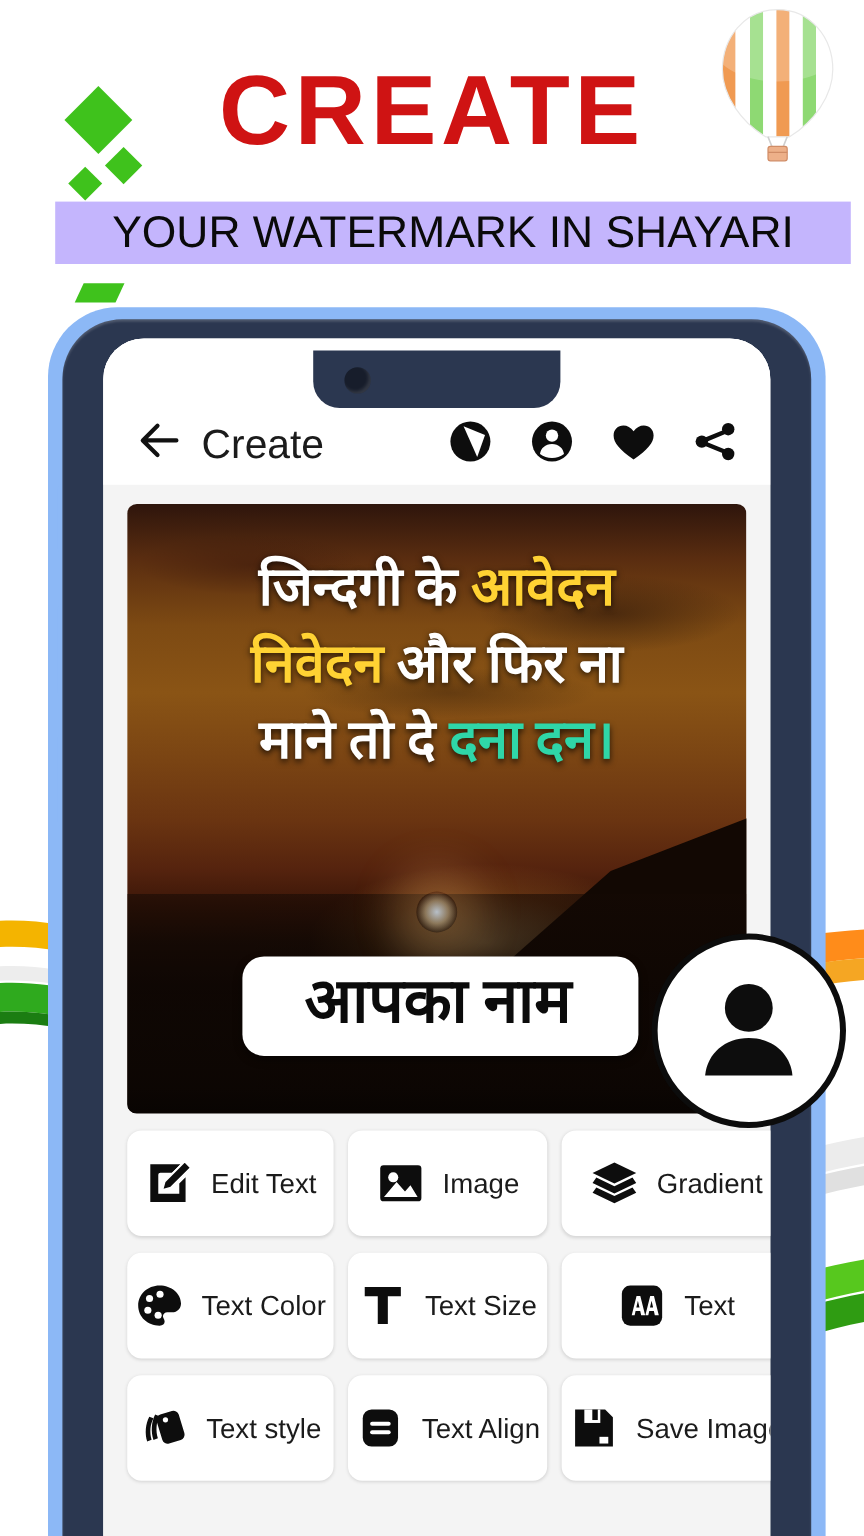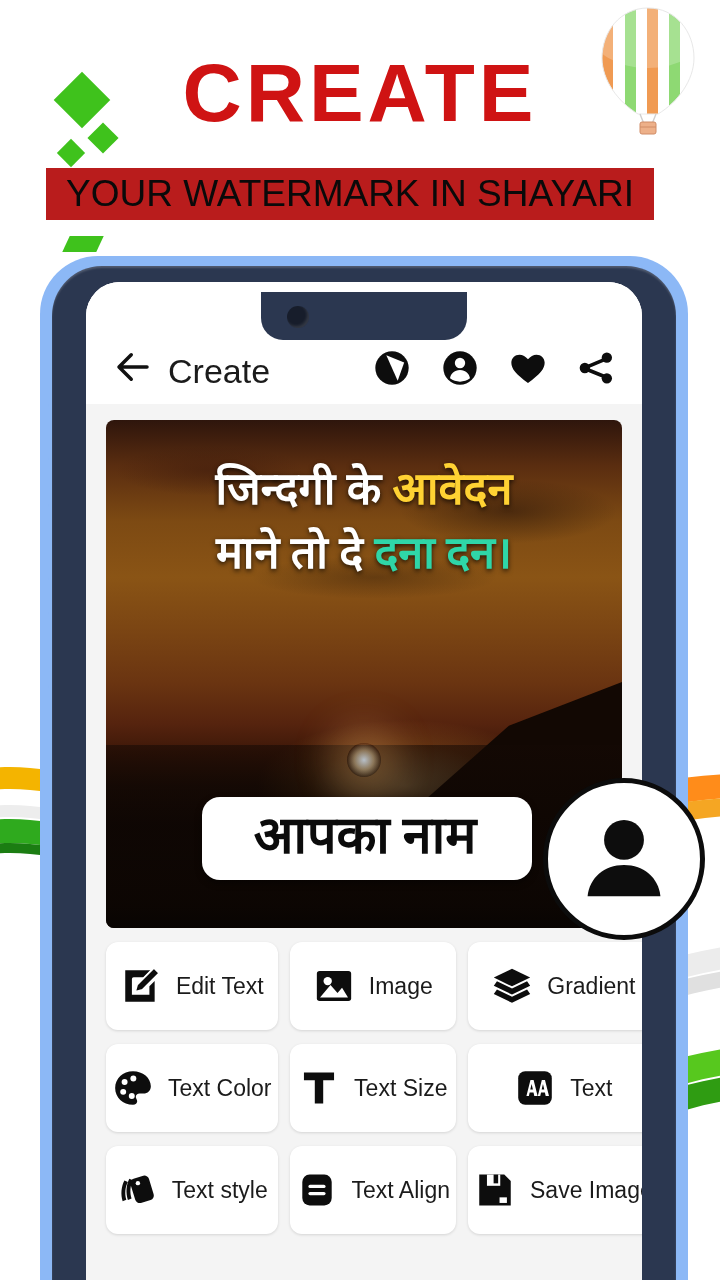--- a/index.html
+++ b/index.html
@@ -32,23 +32,23 @@
     font-size: 82px;
     letter-spacing: 4px;
     color: #cf1313;
     line-height: 1;
   }
 
   .promo-banner {
     position: absolute;
     top: 168px;
     left: 46px;
-    width: 608px;
+    width: 663px;
     height: 52px;
-    background: #b91c1c;
+    background: #c4b5fd;
     display: flex;
     align-items: center;
     justify-content: center;
   }
   .promo-banner-text {
     font-family: "Liberation Sans", sans-serif;
     font-weight: 400;
     font-size: 37px;
     letter-spacing: 0px;
     color: #0a0a0a;
@@ -416,20 +416,21 @@
 
         <div class="preview-wrap">
           <div class="preview">
             <div class="preview-clouds"></div>
             <div class="preview-headland"></div>
             <div class="preview-water"></div>
             <div class="preview-sun"></div>
 
             <div class="quote" id="quoteBox">
                 <div><span>जिन्दगी के </span><span class="hl-yellow">आवेदन</span></div>
+                <div><span class="hl-yellow">निवेदन</span><span> और फिर ना</span></div>
                 <div><span>माने तो दे </span><span class="hl-teal">दना दन।</span></div>
               </div>
 
             <div class="watermark">
               <div class="watermark-text">आपका नाम</div>
             </div>
           </div>
         </div>
 
         <div class="tool-grid" id="toolGrid">

